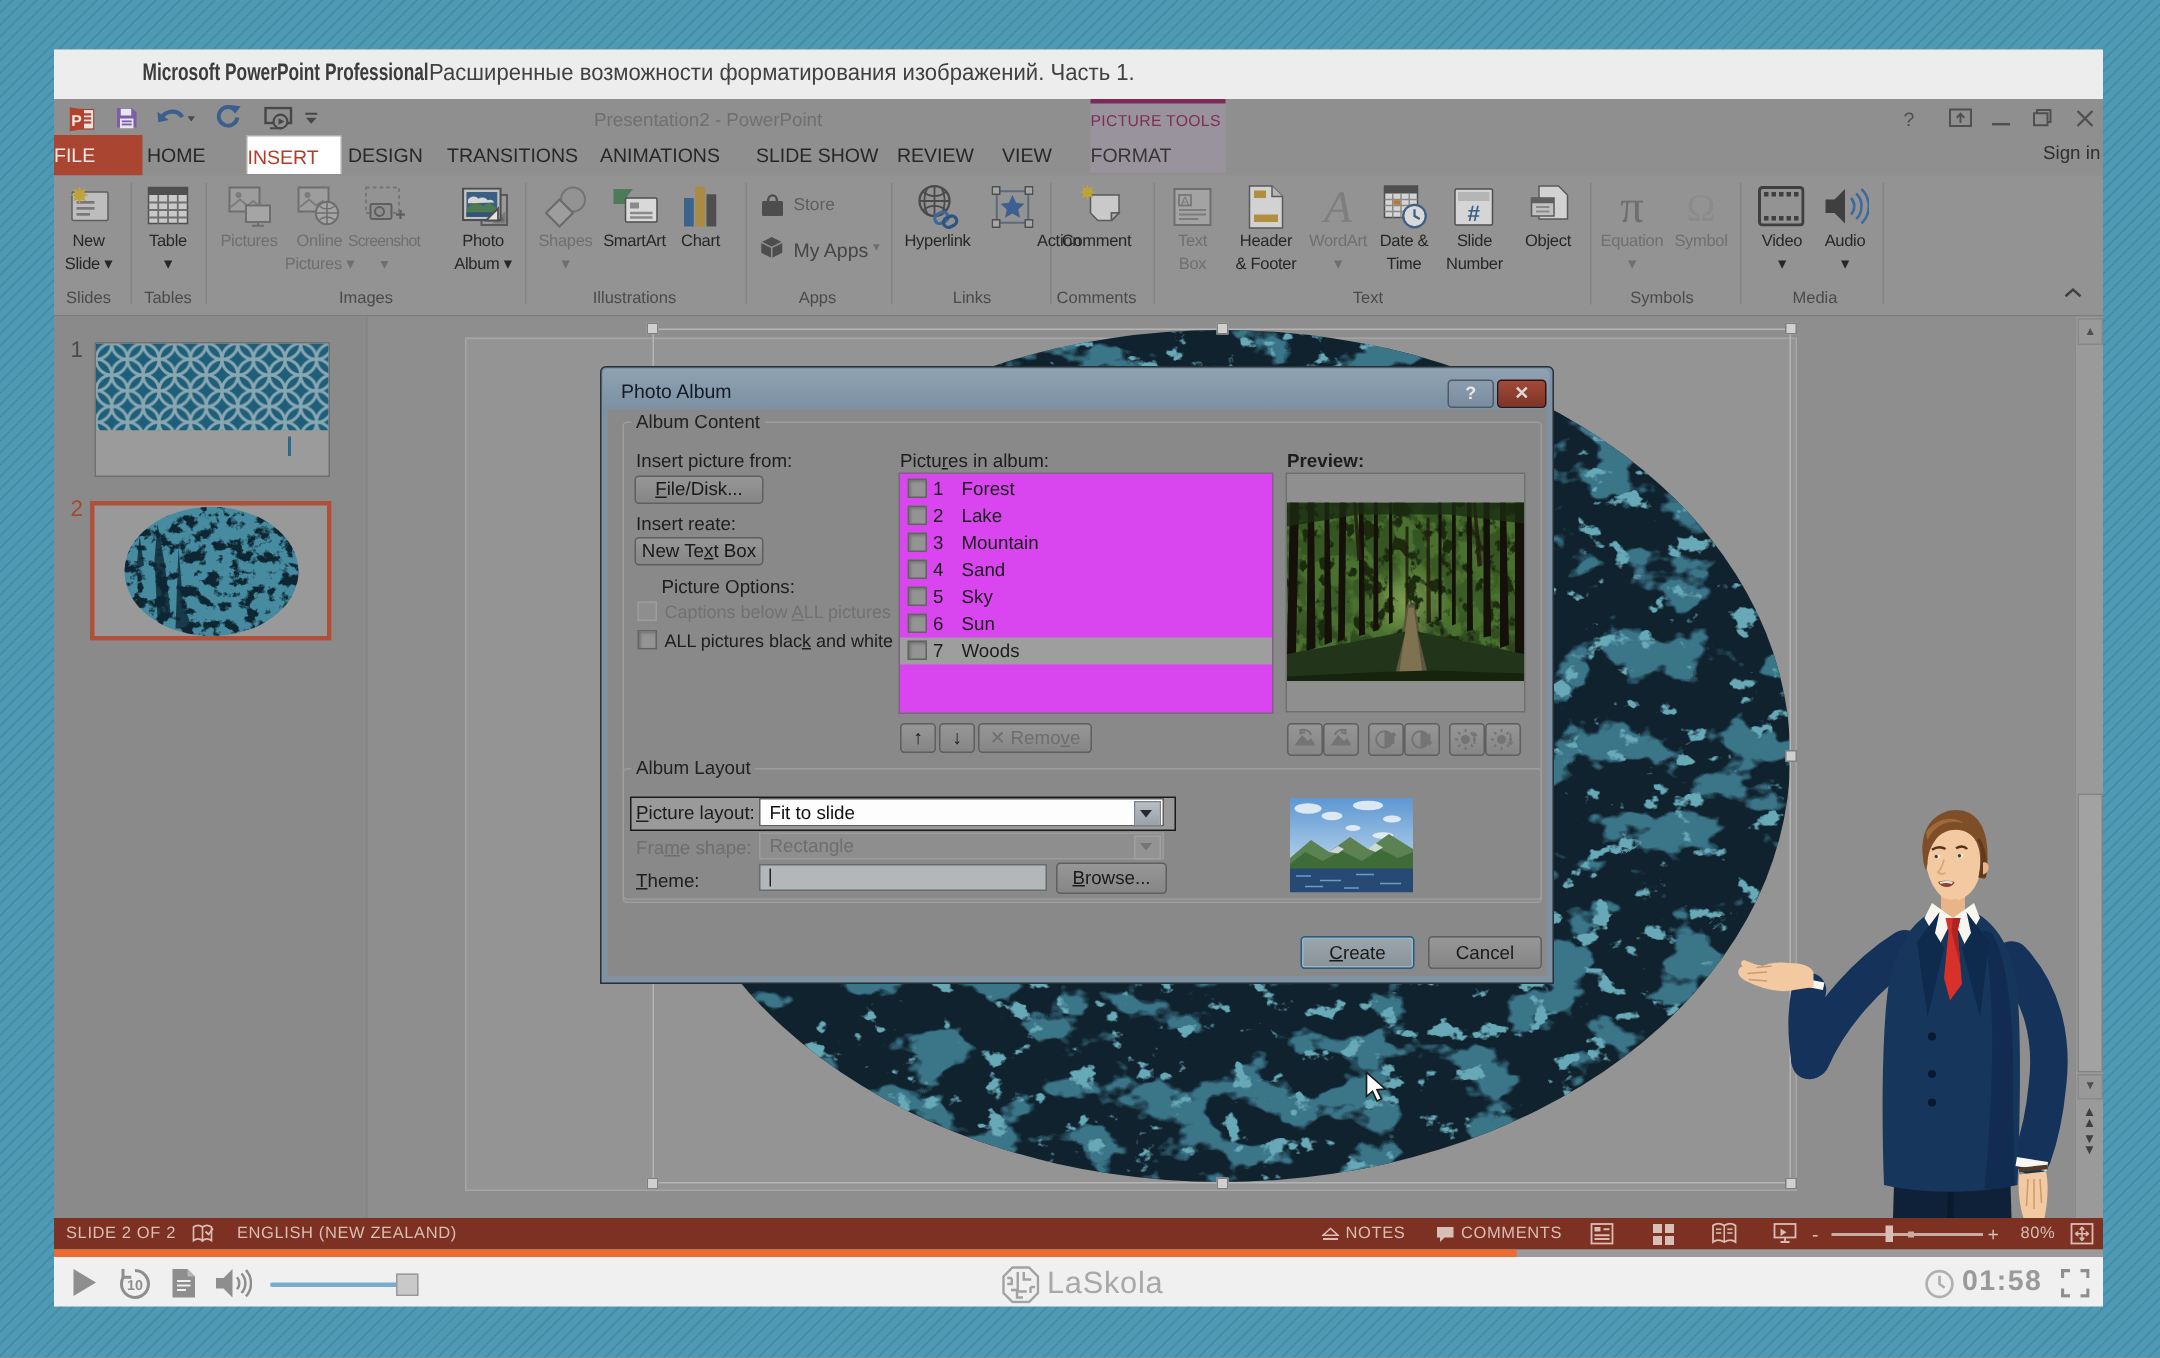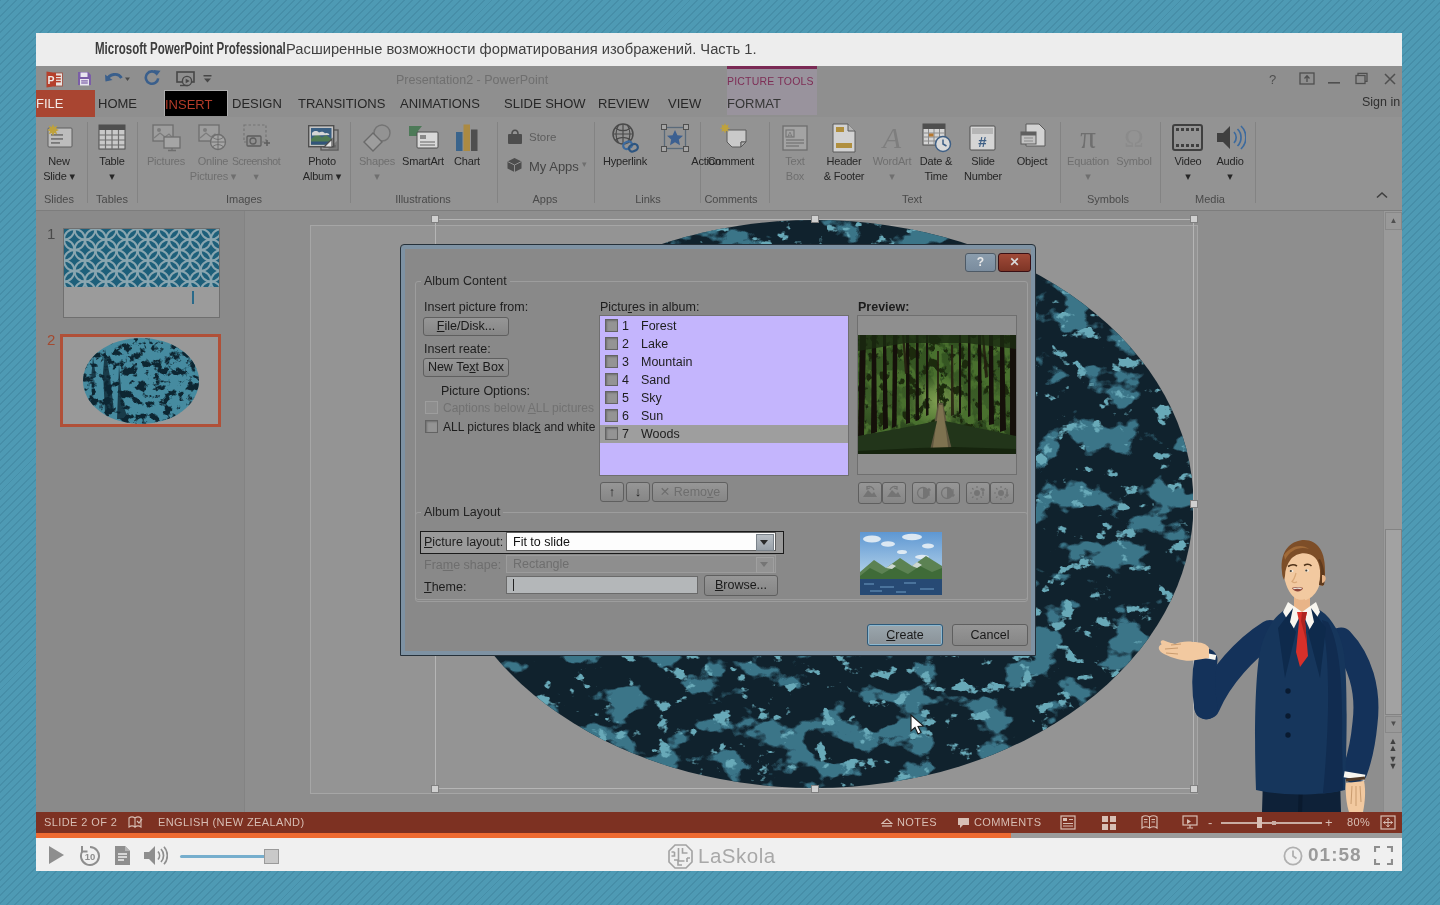--- a/index.html
+++ b/index.html
@@ -98,21 +98,21 @@
       <path d="M43 10 v-6 M40.5 6.5 l2.5 -2.7 l2.5 2.7" fill="none" stroke="#4f4f4f" stroke-width="1.3"></path>
       <rect x="64" y="10" width="12" height="1.6" fill="#4f4f4f"></rect>
       <rect x="92" y="3.5" width="9" height="8" fill="none" stroke="#4f4f4f" stroke-width="1.3"></rect>
       <path d="M94 3.5 v-2.2 h9 v8 h-2" fill="none" stroke="#4f4f4f" stroke-width="1.3"></path>
       <path d="M121 2 l10 10 M131 2 l-10 10" stroke="#4f4f4f" stroke-width="1.5"></path>
     </svg>
   </div>
 
   <div class="tab" style="left:0;width:59px;background:#a94531;color:#f2e8e4;">FILE</div>
   <div class="tab" style="left:62px;width:62px;">HOME</div>
-  <div class="tab" style="left:128px;width:64px;background:#000000;border:1px solid #adadad;border-bottom:none;height:26px;color:#b33b28;box-sizing:border-box;">INSERT</div>
+  <div class="tab" style="left:128px;width:64px;background:#ffffff;border:1px solid #adadad;border-bottom:none;height:26px;color:#b33b28;box-sizing:border-box;">INSERT</div>
   <div class="tab" style="left:196px;width:62px;">DESIGN</div>
   <div class="tab" style="left:262px;width:100px;">TRANSITIONS</div>
   <div class="tab" style="left:364px;width:102px;">ANIMATIONS</div>
   <div class="tab" style="left:468px;width:90px;">SLIDE SHOW</div>
   <div class="tab" style="left:562px;width:68px;">REVIEW</div>
   <div class="tab" style="left:632px;width:54px;">VIEW</div>
   <div class="tab" style="left:691px;width:90px;color:#363636;">FORMAT</div>
   <span style="position:absolute;left:1326px;top:62px;font-size:12.5px;color:#303030;">Sign in</span>
   <div id="ribbon">
     <div class="sep" style="left:51px"></div>
@@ -572,36 +572,39 @@
       <circle cx="10" cy="10" r="8.6" fill="none" stroke="#b0b0b0" stroke-width="1.8"></circle>
       <path d="M10 4.5 V10 L13.5 12.5" fill="none" stroke="#b0b0b0" stroke-width="1.8"></path>
     </svg>
     <span style="position:absolute;left:1272px;top:6px;font-size:19px;font-weight:bold;color:#9a9a9a;letter-spacing:1px;">01:58</span>
     <svg class="icon" style="left:1338px;top:8px" width="19" height="19" viewBox="0 0 19 19">
       <path d="M1 6 V1 h5 M13 1 h5 v5 M18 13 v5 h-5 M6 18 H1 v-5" fill="none" stroke="#8e8e8e" stroke-width="2.2"></path>
     </svg>
   </div>
 </div>
 <div id="dialog">
+  <div id="dlgtitle">
+      <span>Photo Album</span>
+    </div>
   <div style="position:absolute;left:564px;top:8px;width:29px;height:17px;border:1px solid #4e5a66;border-radius:3px;background:linear-gradient(#8b9dad,#7a8c9e);text-align:center;font-size:12px;font-weight:bold;color:#e8e8e8;line-height:16px;">?</div>
   <div style="position:absolute;left:597px;top:8px;width:31px;height:17px;border:1px solid #3a0f14;border-radius:3px;background:linear-gradient(#a04a38,#7e3526);text-align:center;font-size:12px;font-weight:bold;color:#d8d8d8;line-height:16px;">✕</div>
 
   <div class="gbox" style="left:14px;top:36px;width:611px;height:317px;"></div>
   <span class="glabel" style="left:20px;top:29px;">Album Content</span>
   <span class="dlg-lbl" style="left:23px;top:55px;">Insert picture from:</span>
   <div class="btn" style="left:22px;top:72px;width:84px;height:17px;line-height:17px;"><u>F</u>ile/Disk...</div>
   <span class="dlg-lbl" style="left:23px;top:97px;">Insert reate:</span>
   <div class="btn" style="left:22px;top:113px;width:84px;height:17px;line-height:17px;">New Te<u>x</u>t Box</div>
   <span class="dlg-lbl" style="left:40px;top:139px;">Picture Options:</span>
   <div class="cb dis2" style="left:24px;top:156px;"></div>
   <span class="dlg-lbl" style="left:42px;top:156px;color:#717171;font-size:12px;">Captions below <u>A</u>LL pictures</span>
   <div class="cb" style="left:24px;top:175px;"></div>
   <span class="dlg-lbl" style="left:42px;top:175px;font-size:12px;">ALL pictures blac<u>k</u> and white</span>
   <span class="dlg-lbl" style="left:199px;top:55px;">Pictu<u>r</u>es in album:</span>
-  <div id="listbox" style="position:absolute;left:198px;top:70px;width:248px;height:159px;background:#c4b5fd;border:1px solid #6f6f6f;">
+  <div id="listbox" style="position:absolute;left:198px;top:70px;width:248px;height:159px;background:#d946ef;border:1px solid #6f6f6f;">
     <div style="position:absolute;left:0;top:109px;width:248px;height:18px;background:#9e9e9e;"></div>
     <div class="cb" style="left:5px;top:3px;"></div>
       <span class="li" style="top:2px;"><b1>1</b1>Forest</span>
     <div class="cb" style="left:5px;top:21px;"></div>
       <span class="li" style="top:20px;"><b1>2</b1>Lake</span>
     <div class="cb" style="left:5px;top:39px;"></div>
       <span class="li" style="top:38px;"><b1>3</b1>Mountain</span>
     <div class="cb" style="left:5px;top:57px;"></div>
       <span class="li" style="top:56px;"><b1>4</b1>Sand</span>
     <div class="cb" style="left:5px;top:75px;"></div>

